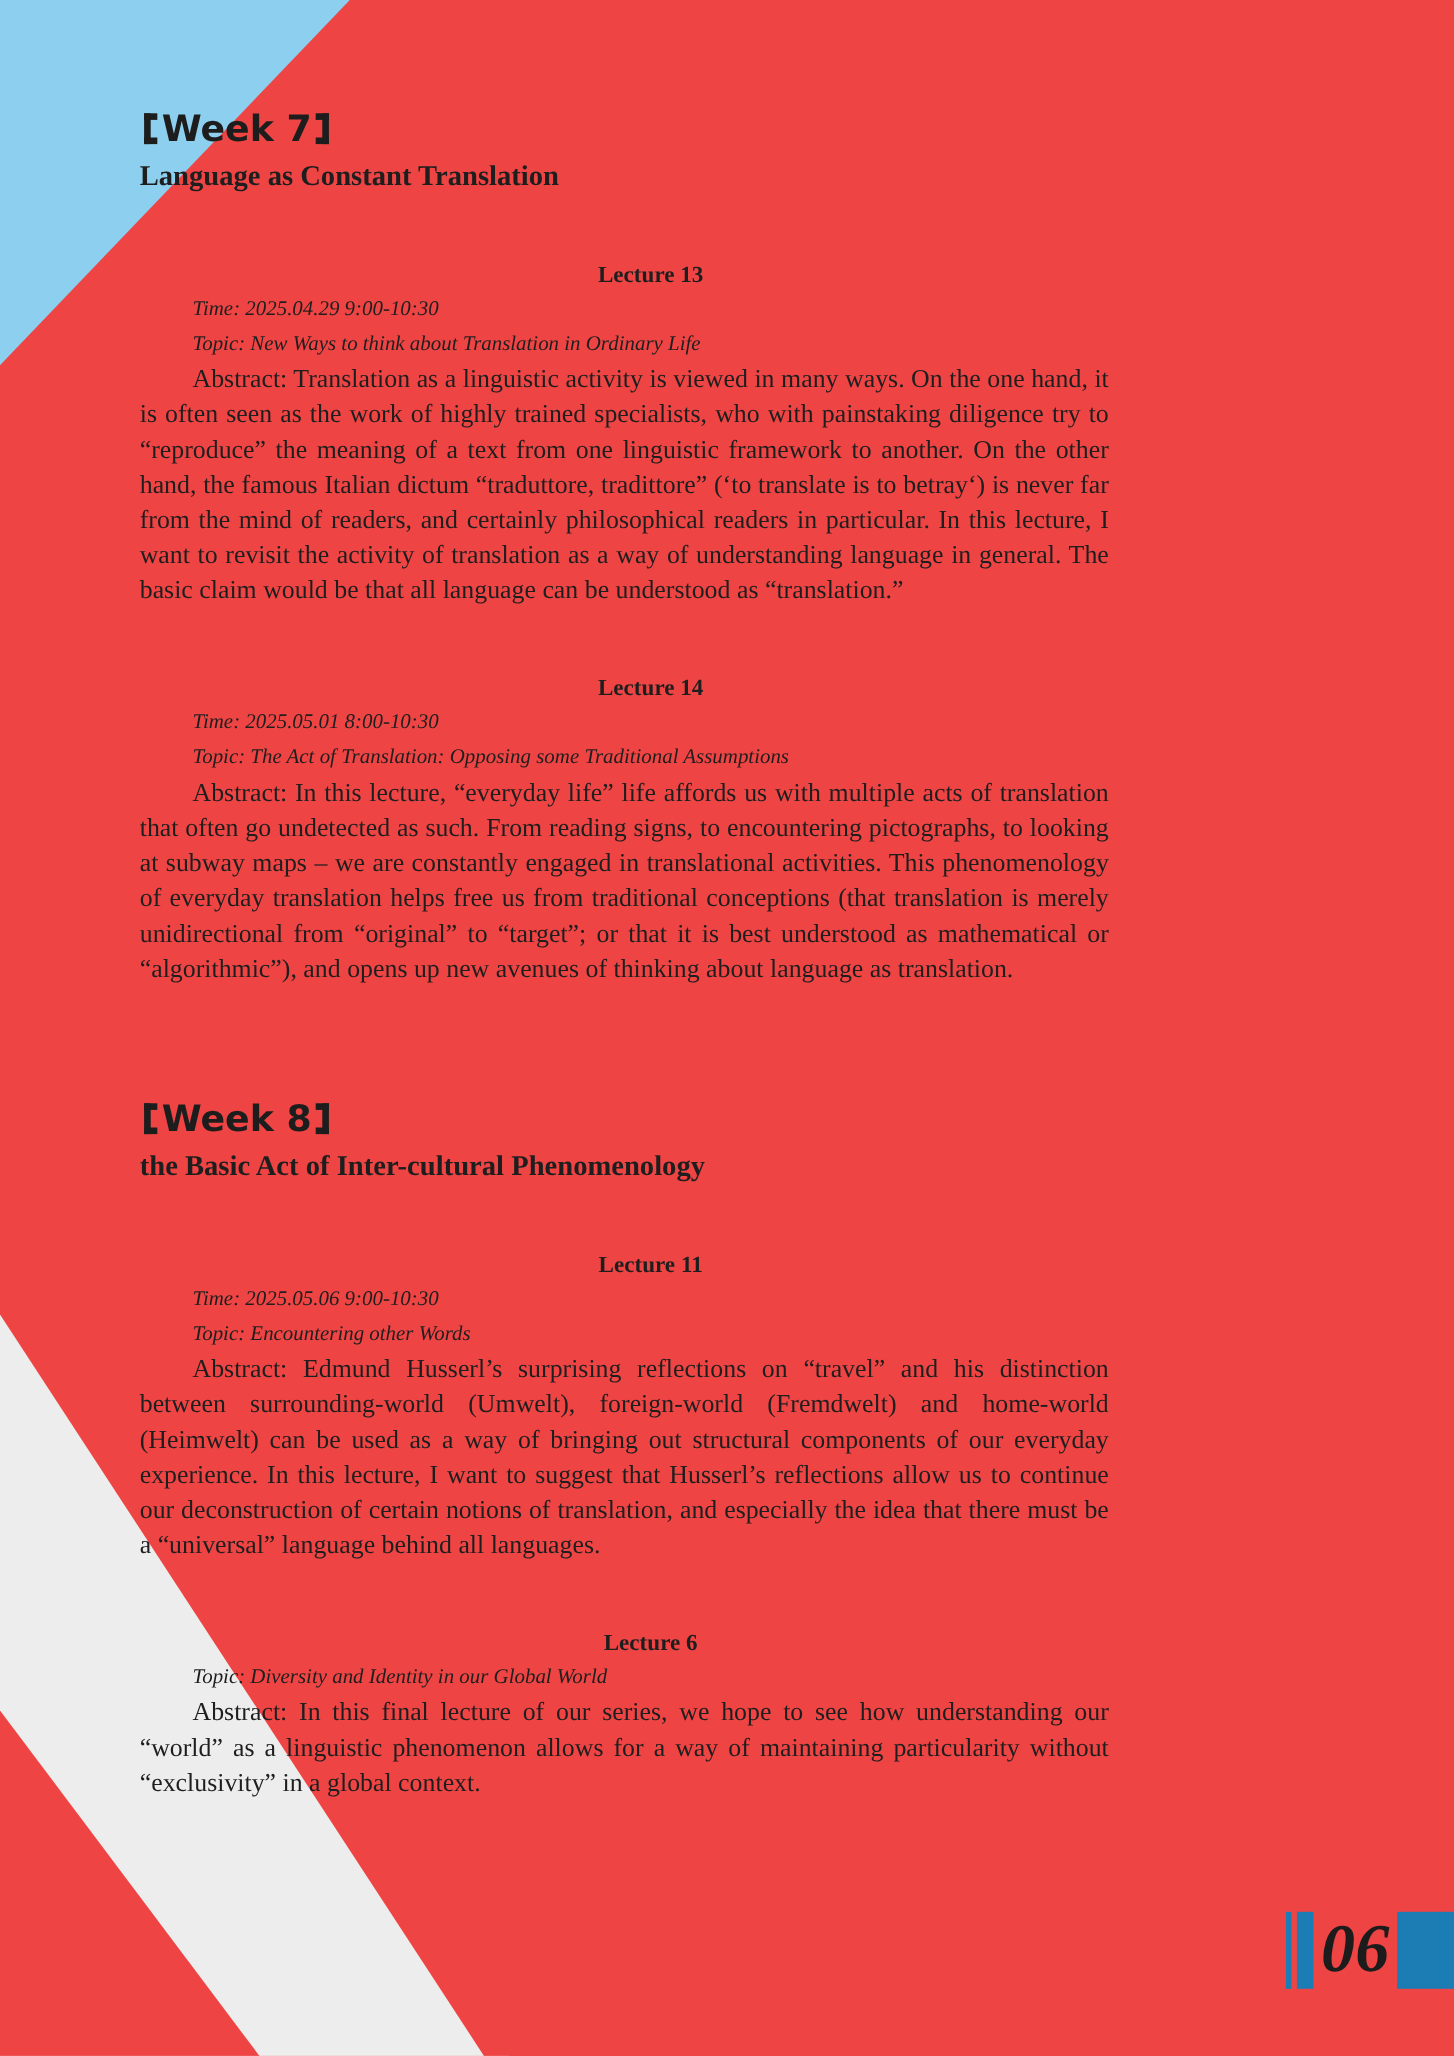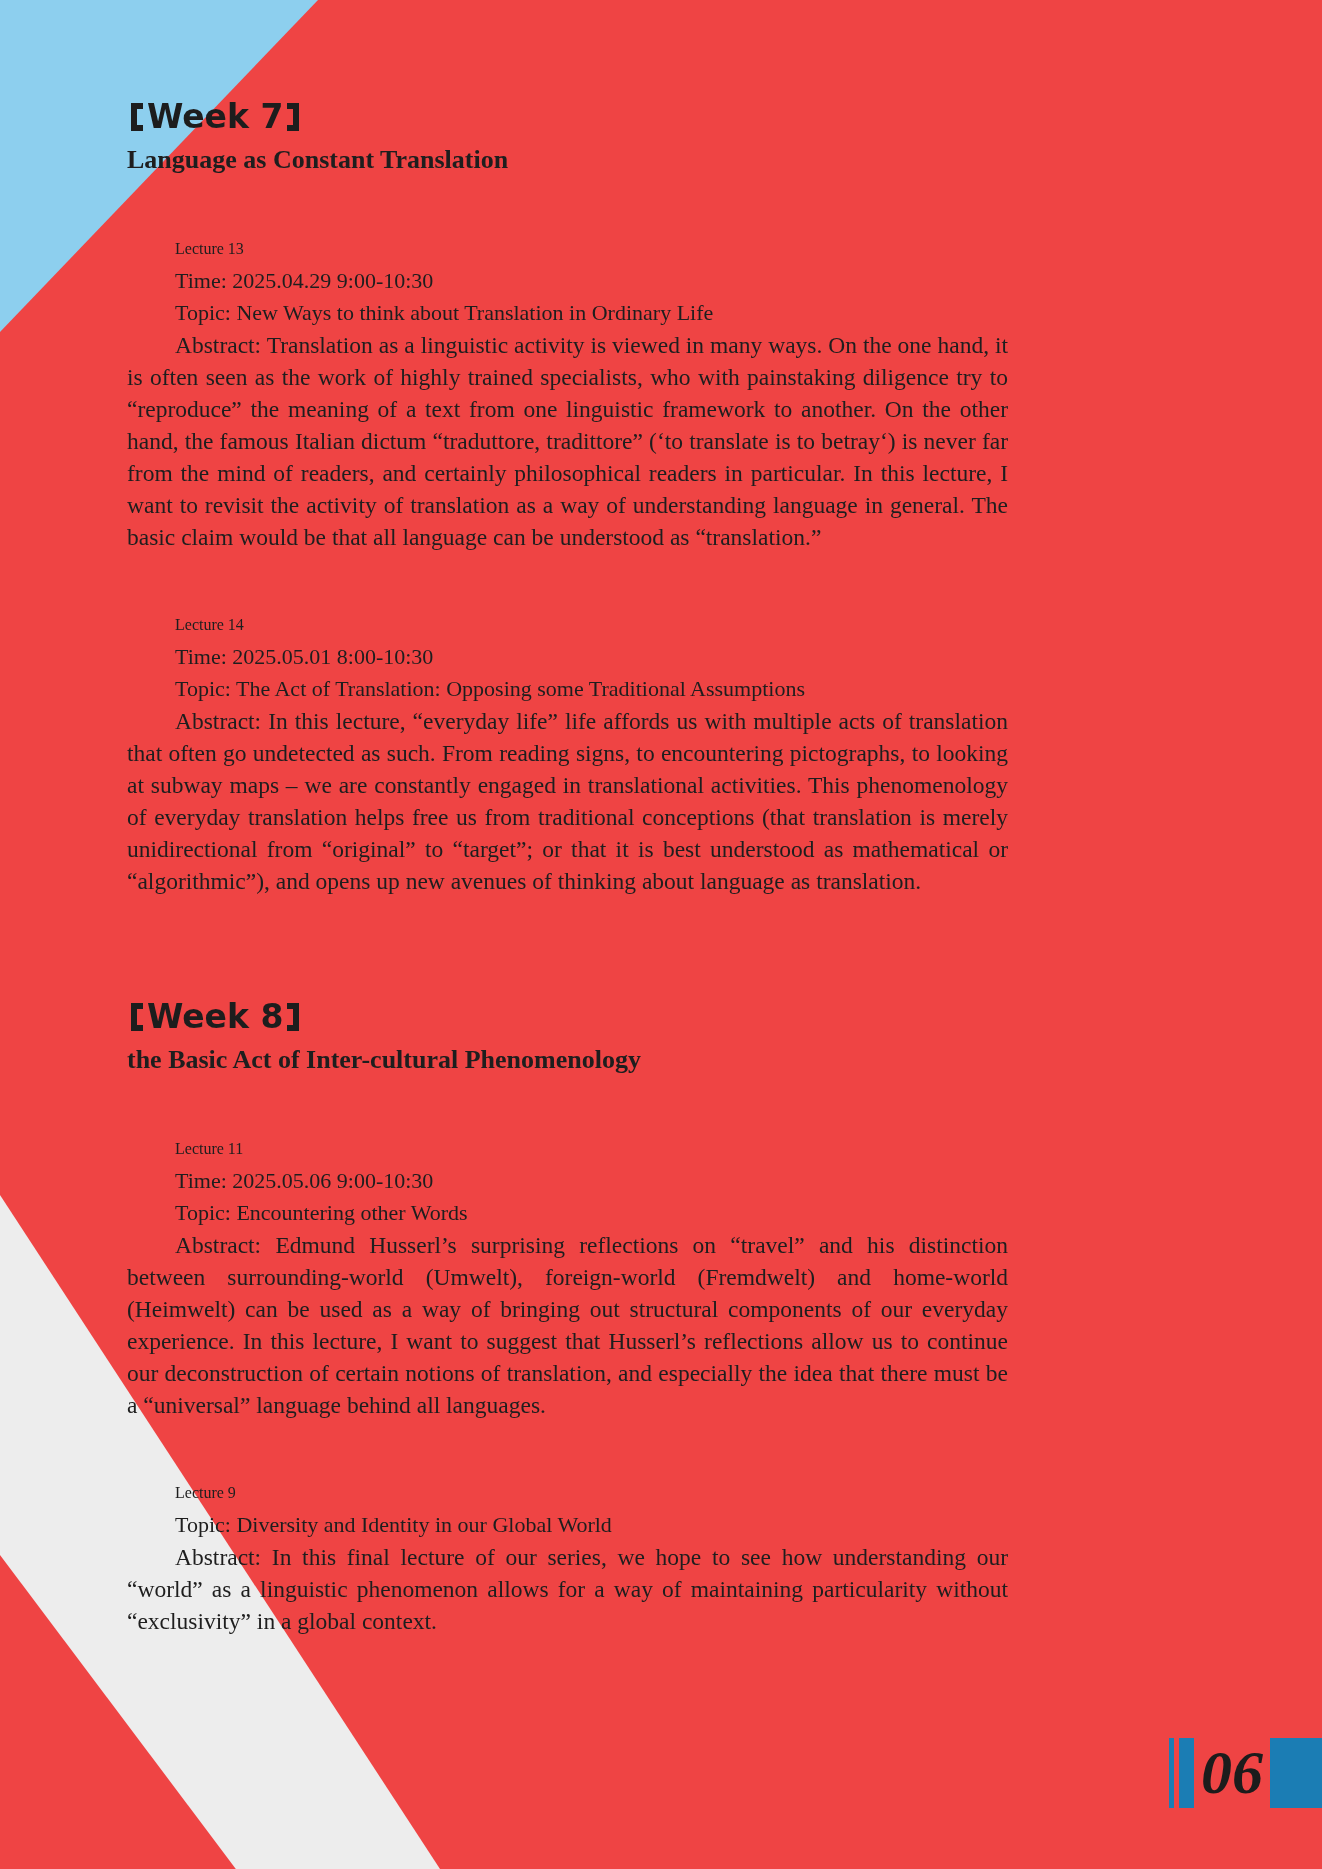--- a/index.html
+++ b/index.html
@@ -49,30 +49,32 @@
   .rb{border-left:none;}
   .week-subtitle{
     font-weight:700;
     font-size:26px;
     line-height:34px;
     margin-top:6px;
   }
   .lecture{margin-top:56px;}
   .week-8{margin-top:100px;}
   .lecture-heading{
-    font-weight:400;
-    font-size:16px;
+    font-weight:700;
+    font-size:21px;
     line-height:32px;
     margin:0 0 0 48px;
+    text-align:center;
   }
   p.line{
     margin:0;
-    font-size:22px;
+    font-size:19px;
     line-height:32px;
     text-indent:48px;
+    font-style:italic;
   }
   p.abstract{
     margin:0;
     font-size:23.5px;
     line-height:32px;
     text-indent:48px;
     text-align:justify;
   }
   
   .footer{
@@ -135,21 +137,21 @@
       <div class="week-subtitle">the Basic Act of Inter-cultural Phenomenology</div>
 
       <div class="lecture">
         <div class="lecture-heading">Lecture 11</div>
         <p class="line">Time: 2025.05.06 9:00-10:30</p>
         <p class="line">Topic: Encountering other Words</p>
         <p class="abstract">Abstract: Edmund Husserl’s surprising reflections on “travel” and his distinction between surrounding-world (Umwelt), foreign-world (Fremdwelt) and home-world (Heimwelt) can be used as a way of bringing out structural components of our everyday experience. In this lecture, I want to suggest that Husserl’s reflections allow us to continue our deconstruction of certain notions of translation, and especially the idea that there must be a “universal” language behind all languages.</p>
       </div>
 
       <div class="lecture">
-        <div class="lecture-heading">Lecture 9</div>
+        <div class="lecture-heading">Lecture 6</div>
         <p class="line">Topic: Diversity and Identity in our Global World</p>
         <p class="abstract">Abstract: In this final lecture of our series, we hope to see how understanding our “world” as a linguistic phenomenon allows for a way of maintaining particularity without “exclusivity” in a global context.</p>
       </div>
     </div>
 
   </div>
 
   <div class="footer">
     <div class="bar-thin"></div>
     <div class="bar-thick"></div>

